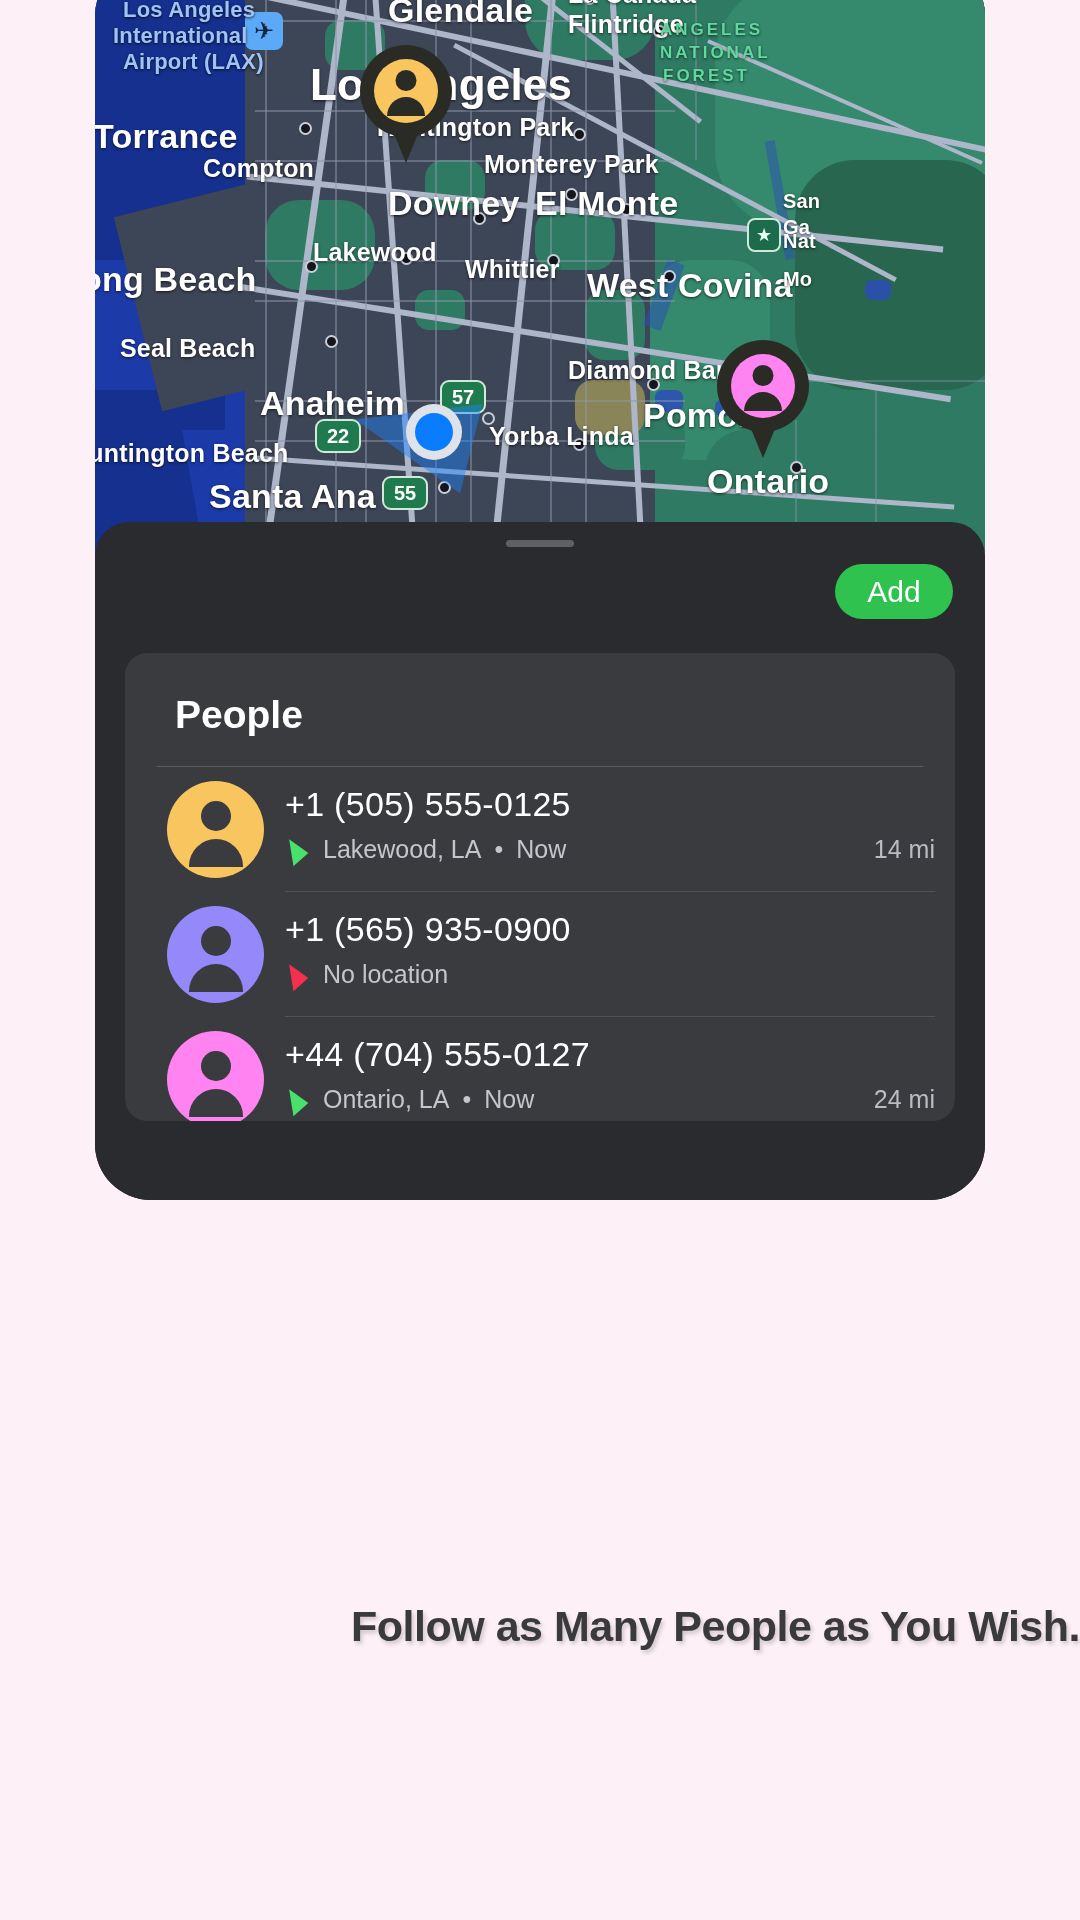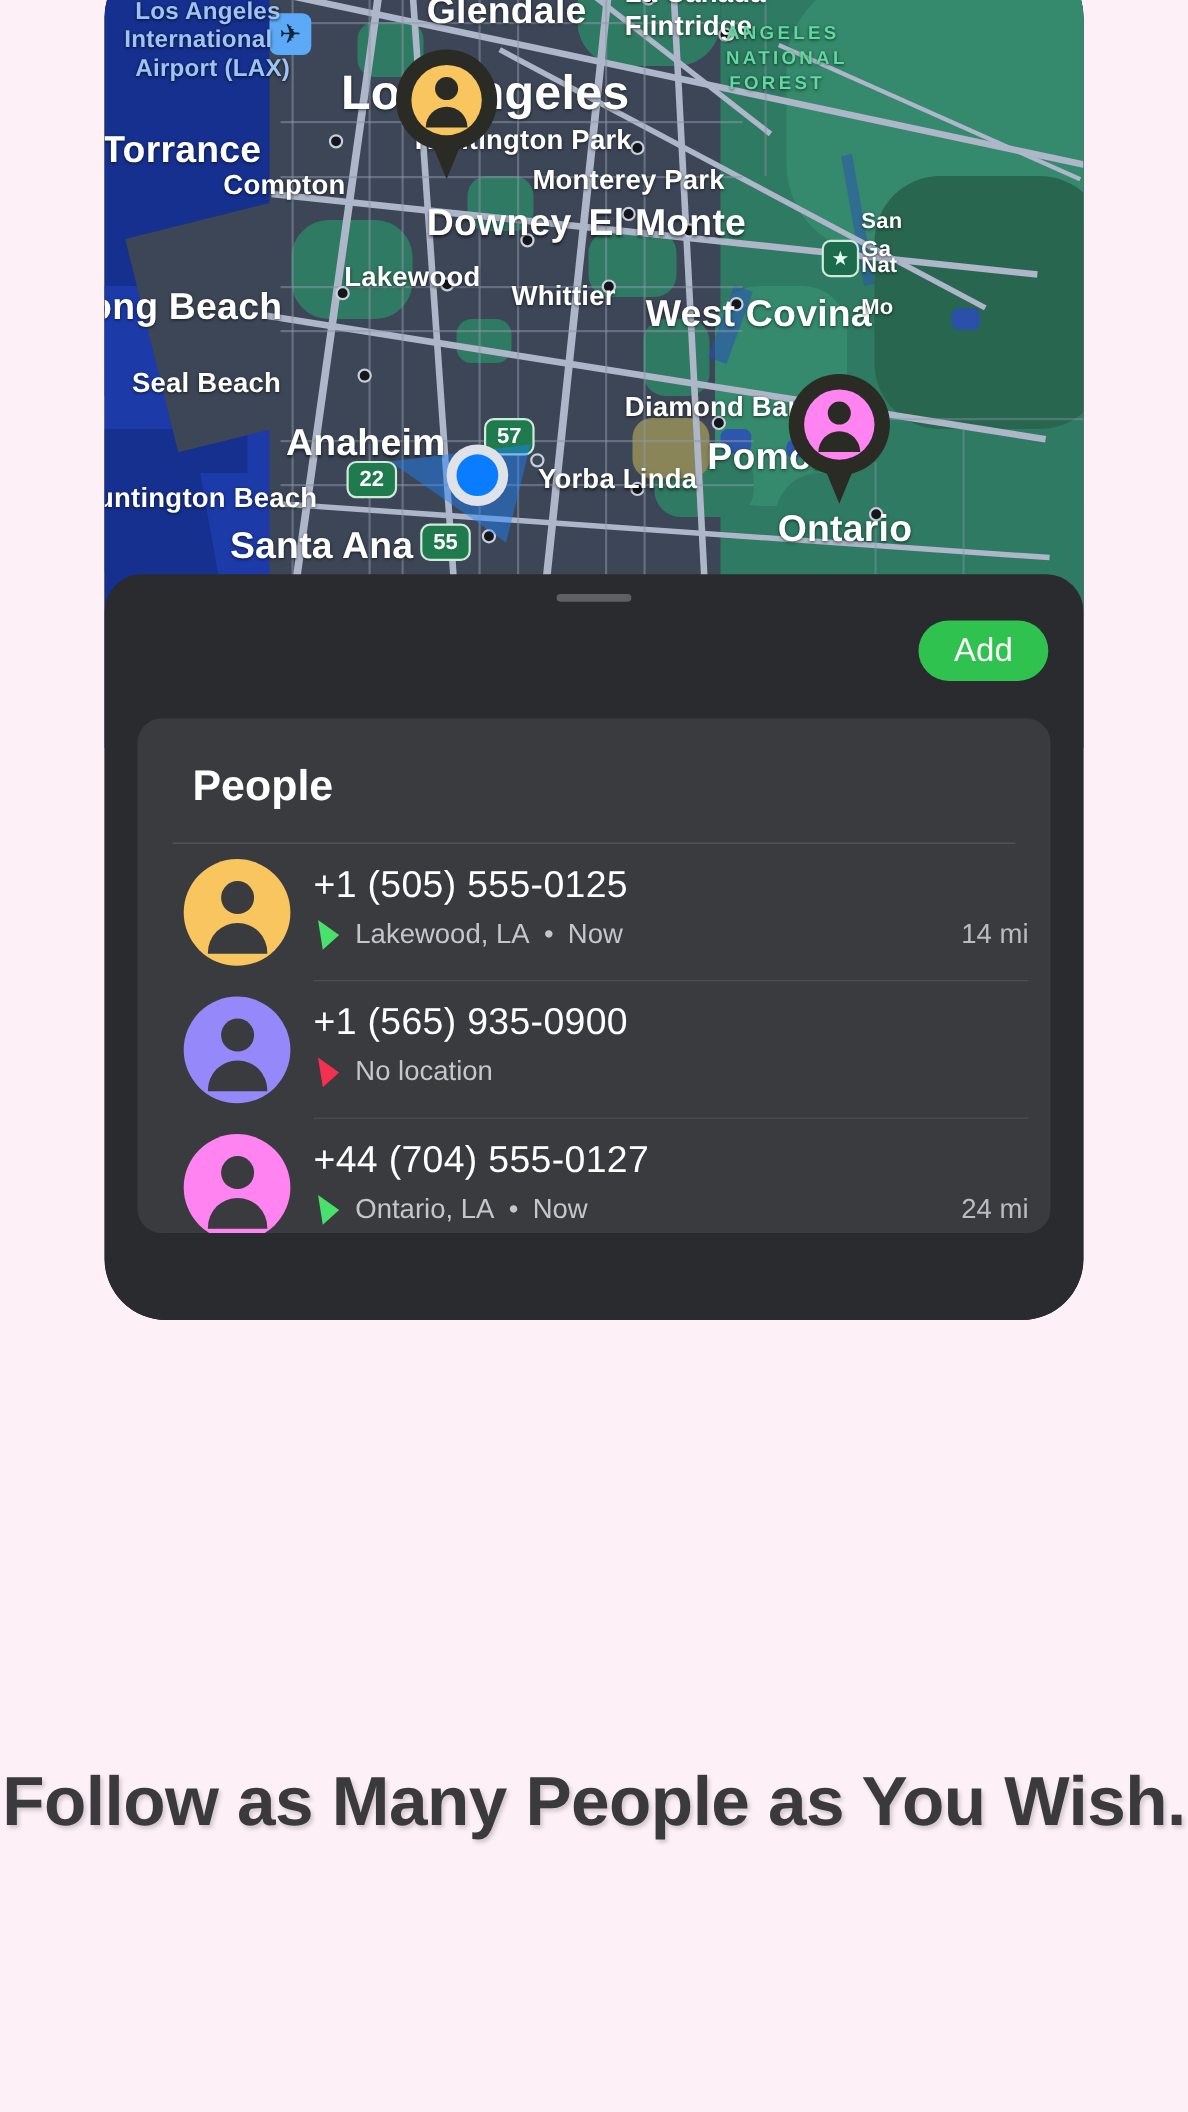--- a/index.html
+++ b/index.html
@@ -184,21 +184,21 @@
   .person-row .avatar .a-body {
     position:absolute; bottom:11px; left:50%; transform:translateX(-50%);
     width:54px; height:28px; border-radius:28px 28px 0 0; background:#3a3b3f;
   }
   .person-row .p-phone {
     position:absolute; left:160px; top:18px;
     color:#ffffff; font-size:34px; font-weight:500; letter-spacing:.3px;
   }
   .person-row .p-meta {
     position:absolute; left:160px; top:68px;
-    display:flex; 
+    display:flex; align-items:center;
   }
   .arrow-ico {
     width:0; height:0; display:inline-block;
     border-left:10px solid transparent;
     border-right:10px solid transparent;
     border-bottom:23px solid #49e06b;
     transform:rotate(-42deg) skewX(-12deg);
     margin-right:18px;
   }
   .arrow-ico.red { border-bottom-color:#f5304f; }
@@ -210,23 +210,23 @@
     color:#b9bcc2; font-size:25px;
   }
   .row-divider {
     position:absolute; left:160px; bottom:0;
     width:650px; height:1px; background:#505257;
   }
 
   
   #caption {
     position:absolute; left:0; top:1600px; width:1080px;
-    text-align:center;
+    text-align:right;
     color:#3a3a3c;
-    font-size:63px; font-weight:bold; line-height:1.22;
+    font-size:43px; font-weight:bold; line-height:1.22;
     letter-spacing:-.5px;
     text-shadow:2px 3px 4px rgba(0,0,0,.18);
   }
 </style>
 </head>
 <body>
 
 <div id="phone">
 
   <div id="map">

